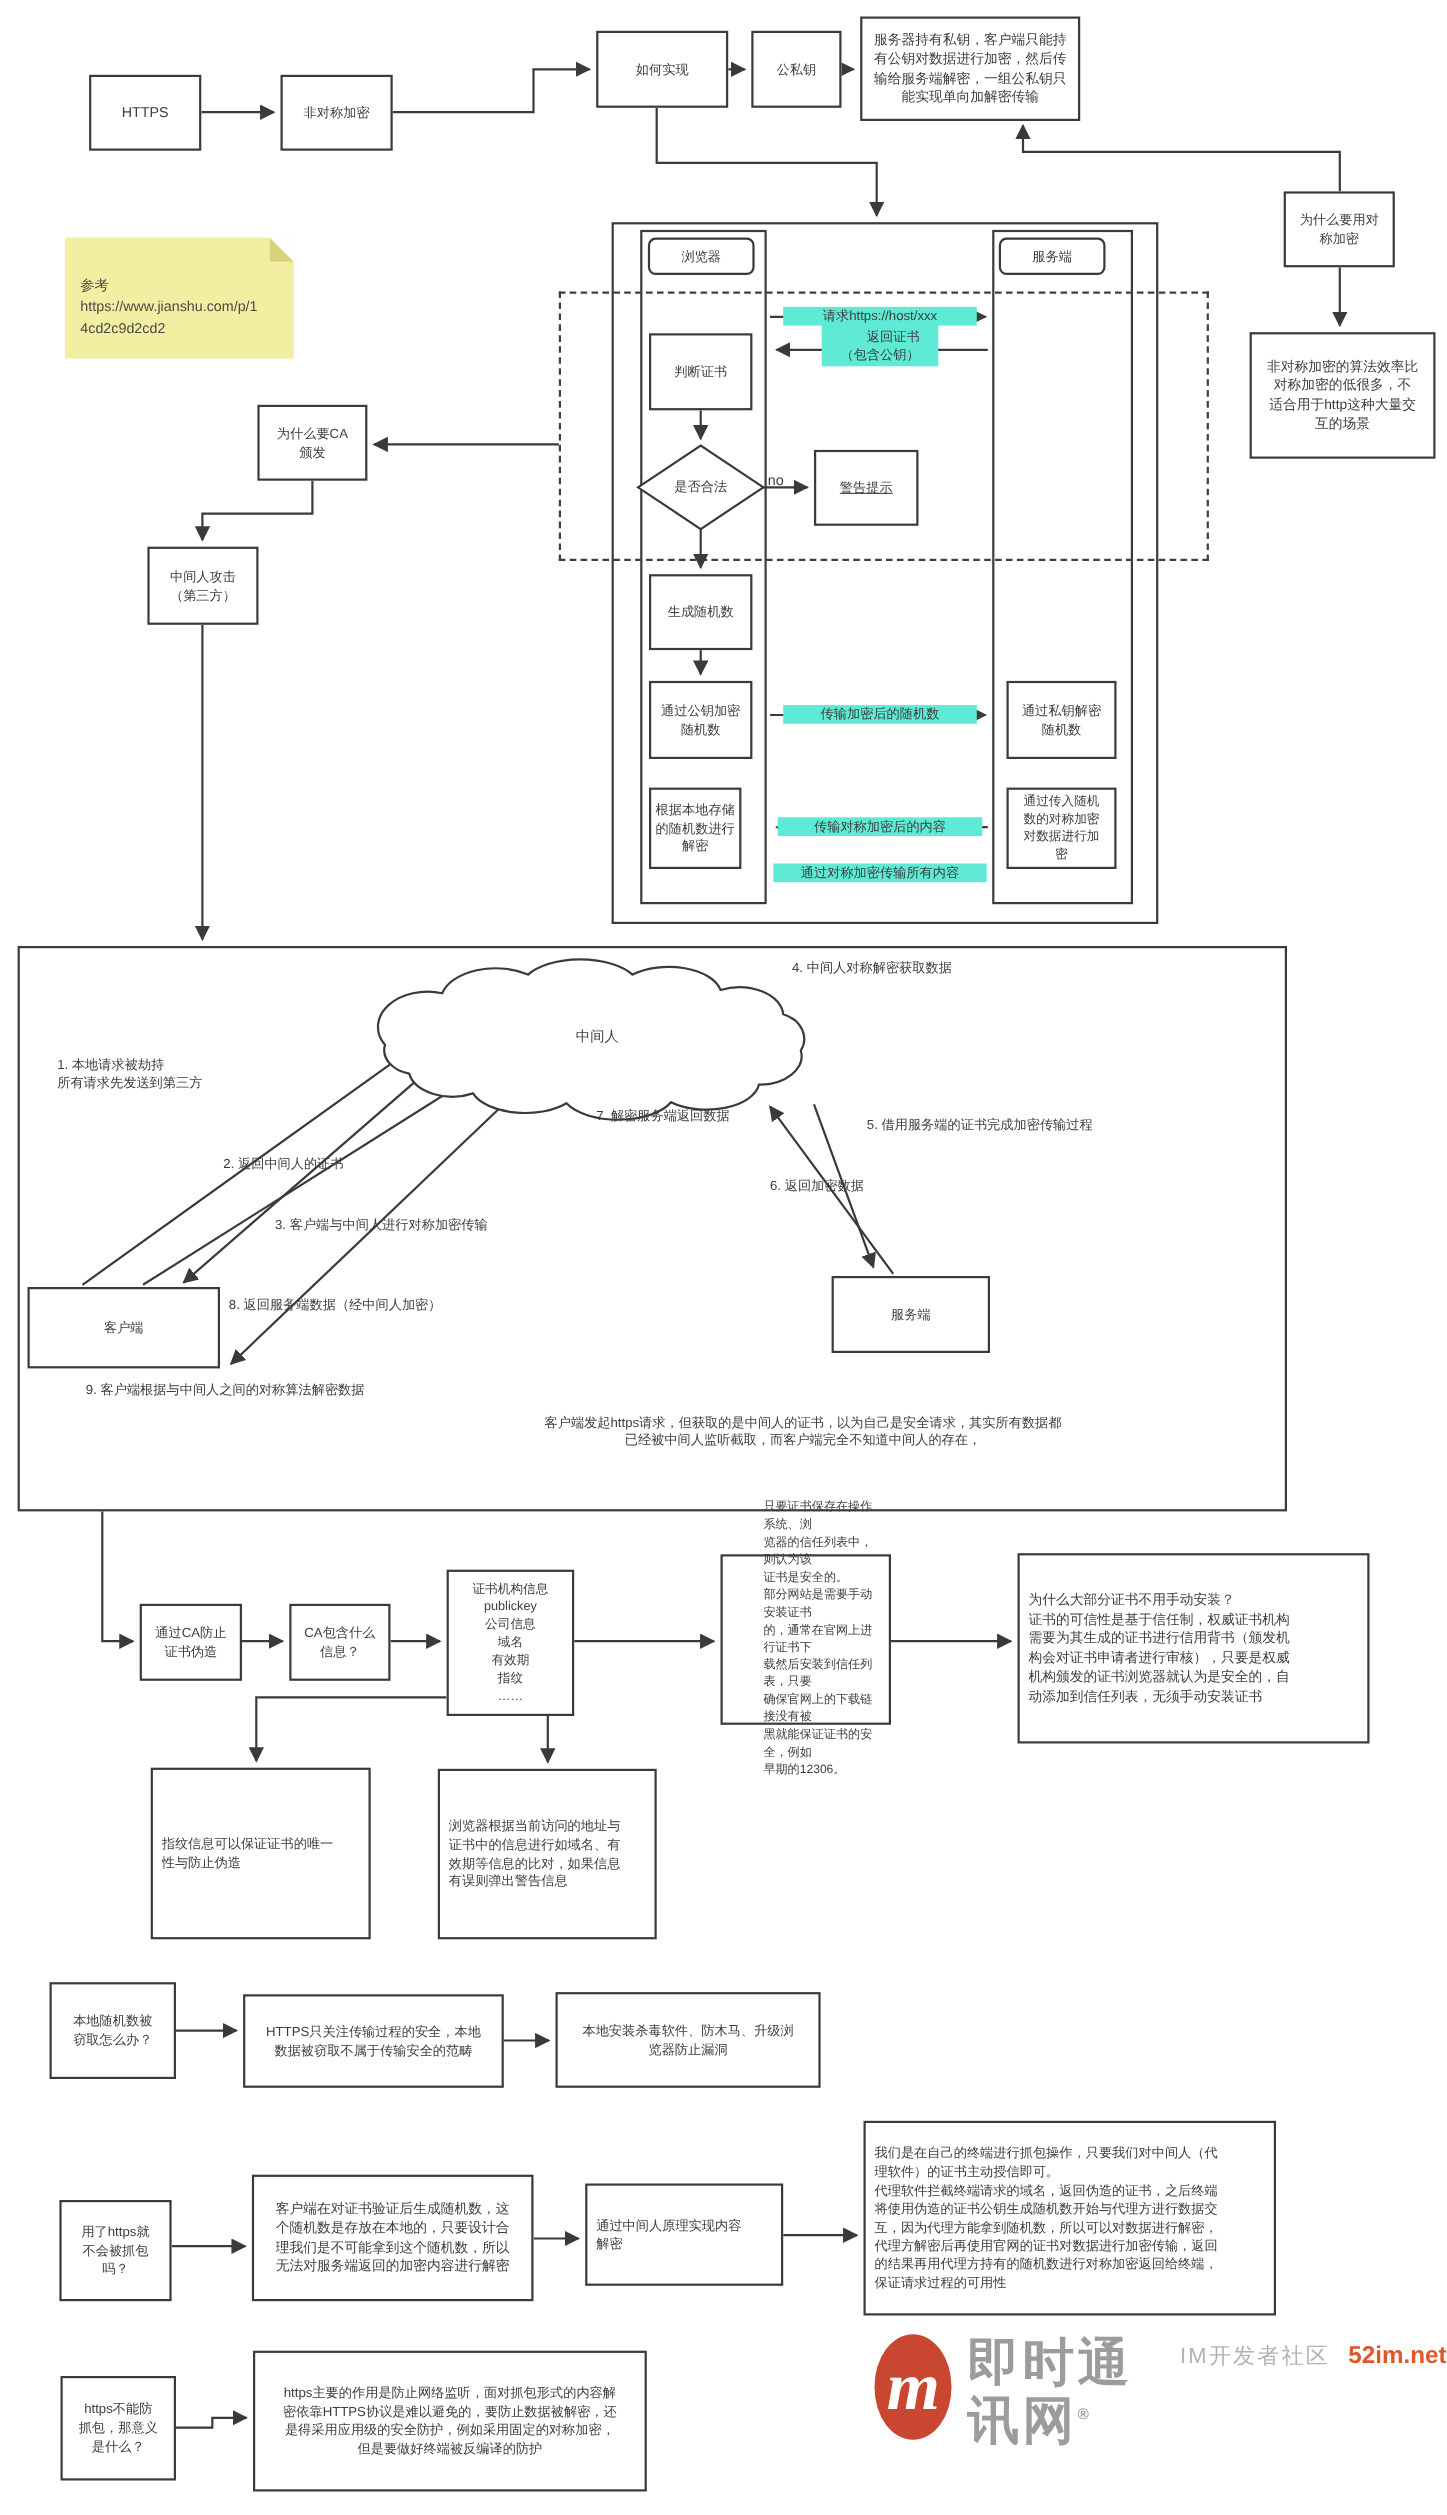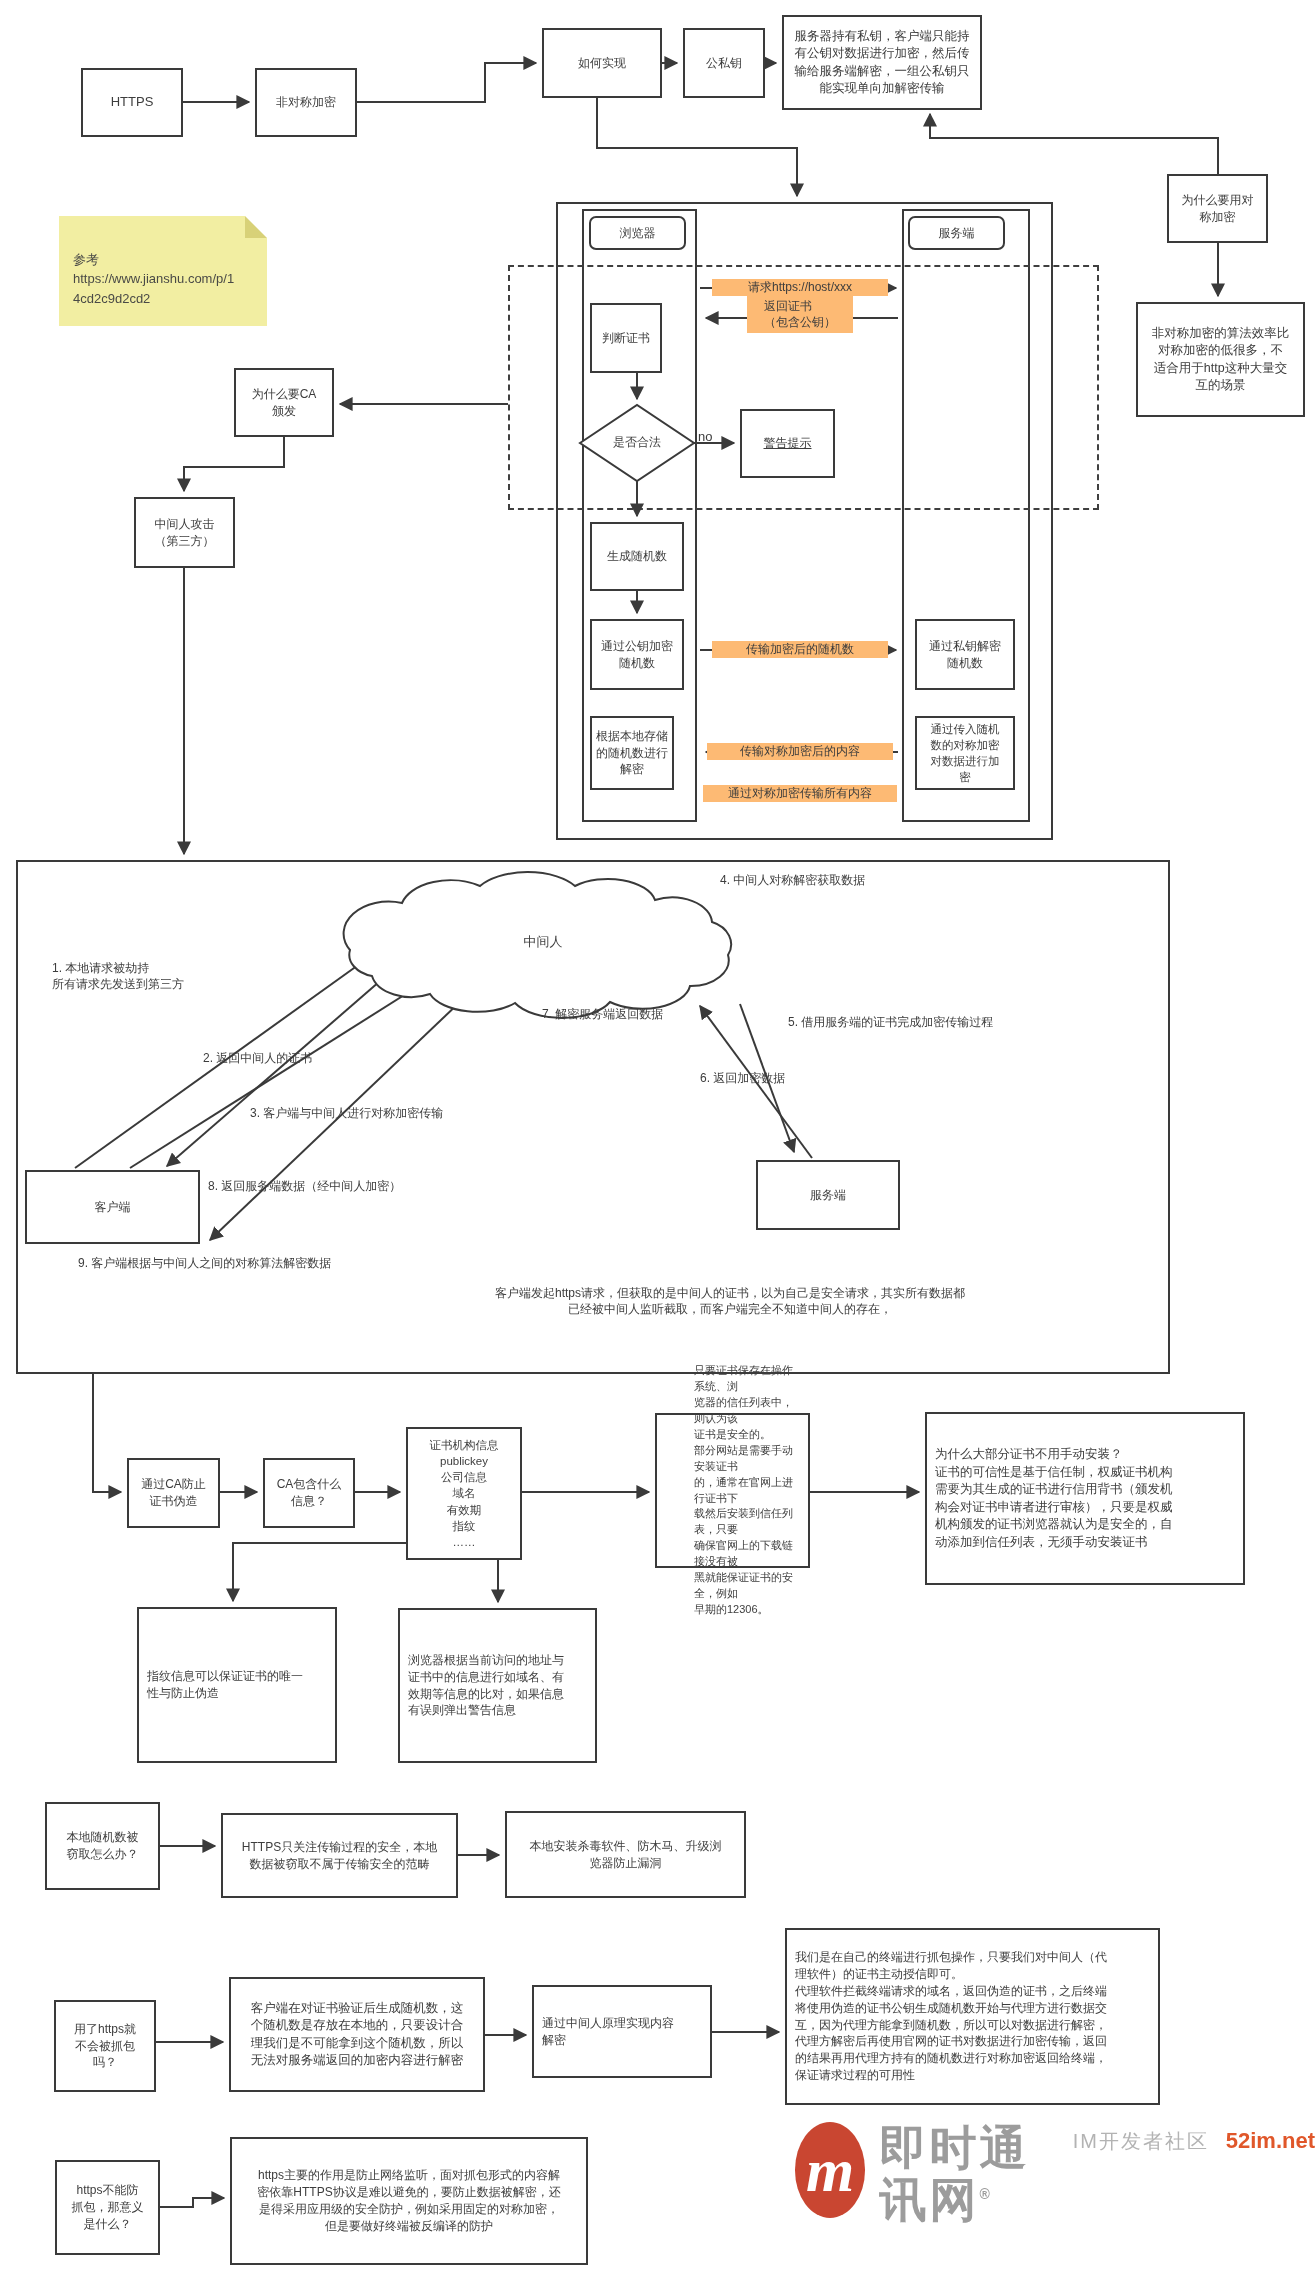--- a/index.html
+++ b/index.html
@@ -15,21 +15,21 @@
   }
   .box.left{justify-content:flex-start;text-align:left;padding:6px 8px;}
   .box.round{border-radius:7px;}
   .frame{position:absolute;border:2px solid #3a3a3a;background:transparent;z-index:1;box-sizing:border-box;}
   .dashedframe{position:absolute;border:2px dashed #3f3f3f;z-index:2;box-sizing:border-box;}
   svg.wires{position:absolute;left:0;top:0;z-index:3;}
   .lbl{
     position:absolute;z-index:5;font-size:12px;line-height:1.35;white-space:pre-line;
     color:#3d3d3d;background:transparent;
   }
-  .lbl.onwire{background:#fdba74;display:flex;align-items:center;justify-content:center;text-align:left;}
+  .lbl.onwire{background:#5eead4;display:flex;align-items:center;justify-content:center;text-align:right;}
   .note{
     position:absolute;left:59px;top:216px;width:208px;height:110px;background:#f2eea2;
     z-index:4;font-size:13px;line-height:1.5;padding:14px 0 0 14px;box-sizing:border-box;
     white-space:pre-line;color:#4a4a46;
   }
   .note .fold{position:absolute;right:0;top:0;width:0;height:0;
     border-left:22px solid #d8d178;border-top:22px solid #ffffff;}
   .logo{position:absolute;left:795px;top:2122px;display:flex;align-items:flex-start;z-index:4;}
   .logo .mark{width:96px;height:96px;border-radius:50%;background:#c94631;color:#fff;
     display:flex;align-items:center;justify-content:center;font-size:62px;font-weight:bold;
@@ -124,21 +124,21 @@
 适合用于http这种大量交
 互的场景</div>
 
   <div class="box" style="left:234px;top:368px;width:100px;height:69px;">为什么要CA
 颁发</div>
   <div class="box" style="left:134px;top:497px;width:101px;height:71px;">中间人攻击
 （第三方）</div>
 
   <div class="box round" style="left:589px;top:216px;width:97px;height:34px;">浏览器</div>
   <div class="box round" style="left:908px;top:216px;width:97px;height:34px;">服务端</div>
-  <div class="box" style="left:590px;top:303px;width:72px;height:70px;">判断证书</div>
+  <div class="box" style="left:590px;top:303px;width:94px;height:70px;">判断证书</div>
   <div class="lbl" style="left:580px;top:434px;width:114px;text-align:center;">是否合法</div>
   <div class="lbl" style="left:698px;top:428px;width:32px;font-size:13px;">no</div>
   <div class="box" style="left:740px;top:409px;width:95px;height:69px;text-decoration:underline;">警告提示</div>
   <div class="box" style="left:590px;top:522px;width:94px;height:69px;">生成随机数</div>
   <div class="box" style="left:590px;top:619px;width:94px;height:71px;">通过公钥加密
 随机数</div>
   <div class="box" style="left:915px;top:619px;width:100px;height:71px;">通过私钥解密
 随机数</div>
   <div class="box" style="left:590px;top:716px;width:84px;height:74px;">根据本地存储
 的随机数进行

